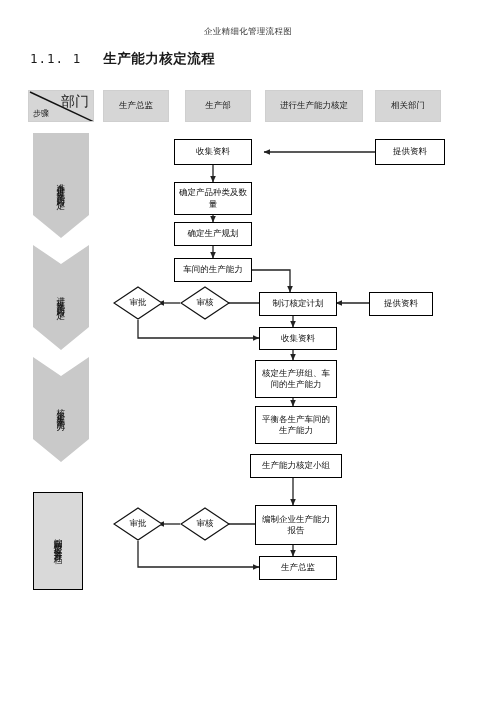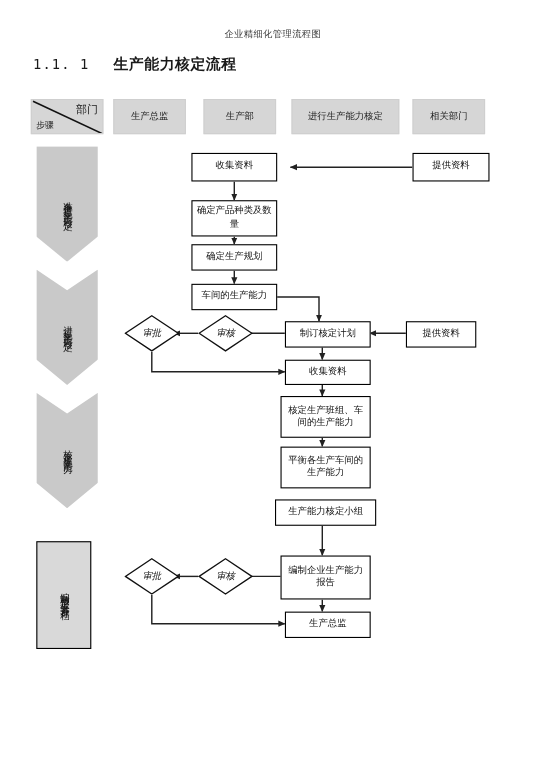--- a/index.html
+++ b/index.html
@@ -23,21 +23,21 @@
   .hdr{
     position:absolute;background:#d6d6d6;border:1px solid #cfcfcf;
     display:flex;align-items:center;justify-content:center;
     font-size:8.5px;color:#202020;box-sizing:border-box;
   }
   #hdr-corner{
     position:absolute;left:28px;top:90px;width:66px;height:32px;
     background:#d6d6d6;border:1px solid #cfcfcf;box-sizing:border-box;overflow:hidden;
   }
   #hdr-corner svg{position:absolute;left:0;top:0;}
-  #hdr-corner .c-dept{position:absolute;right:4px;top:2px;font-size:10px;color:#202020;}
+  #hdr-corner .c-dept{position:absolute;right:4px;top:2px;font-size:14px;color:#202020;}
   #hdr-corner .c-step{position:absolute;left:4px;bottom:2px;font-size:8px;color:#202020;}
   .node{
     position:absolute;box-sizing:border-box;
     display:flex;align-items:center;justify-content:center;
     text-align:center;line-height:1.35;
   }
   .proc{
     background:#ffffff;border:1px solid #000000;
     font-size:8.5px;color:#111;padding:1px 2px;
   }
@@ -45,21 +45,21 @@
     background:#c9c9c9;font-size:8.5px;color:#111;
   }
   .chev .lbl{
     position:relative;z-index:2;writing-mode:vertical-rl;text-orientation:upright;
     letter-spacing:2px;line-height:1.25;
   }
   .rectbox{
     background:#d9d9d9;border:1.6px solid #000;font-size:8.5px;color:#111;
   }
   .rectbox .lbl{writing-mode:vertical-rl;text-orientation:upright;letter-spacing:2px;line-height:1.3;}
-  .diamond-wrap{position:absolute;font-style:italic;}
+  .diamond-wrap{position:absolute;}
   .diamond-wrap .dlbl{
     position:absolute;left:0;top:0;width:100%;height:100%;
     display:flex;align-items:center;justify-content:center;
     font-size:8.5px;color:#111;z-index:2;
   }
   svg.lines{position:absolute;left:0;top:0;width:496px;height:702px;pointer-events:none;}
 </style>
 </head>
 <body>
 

